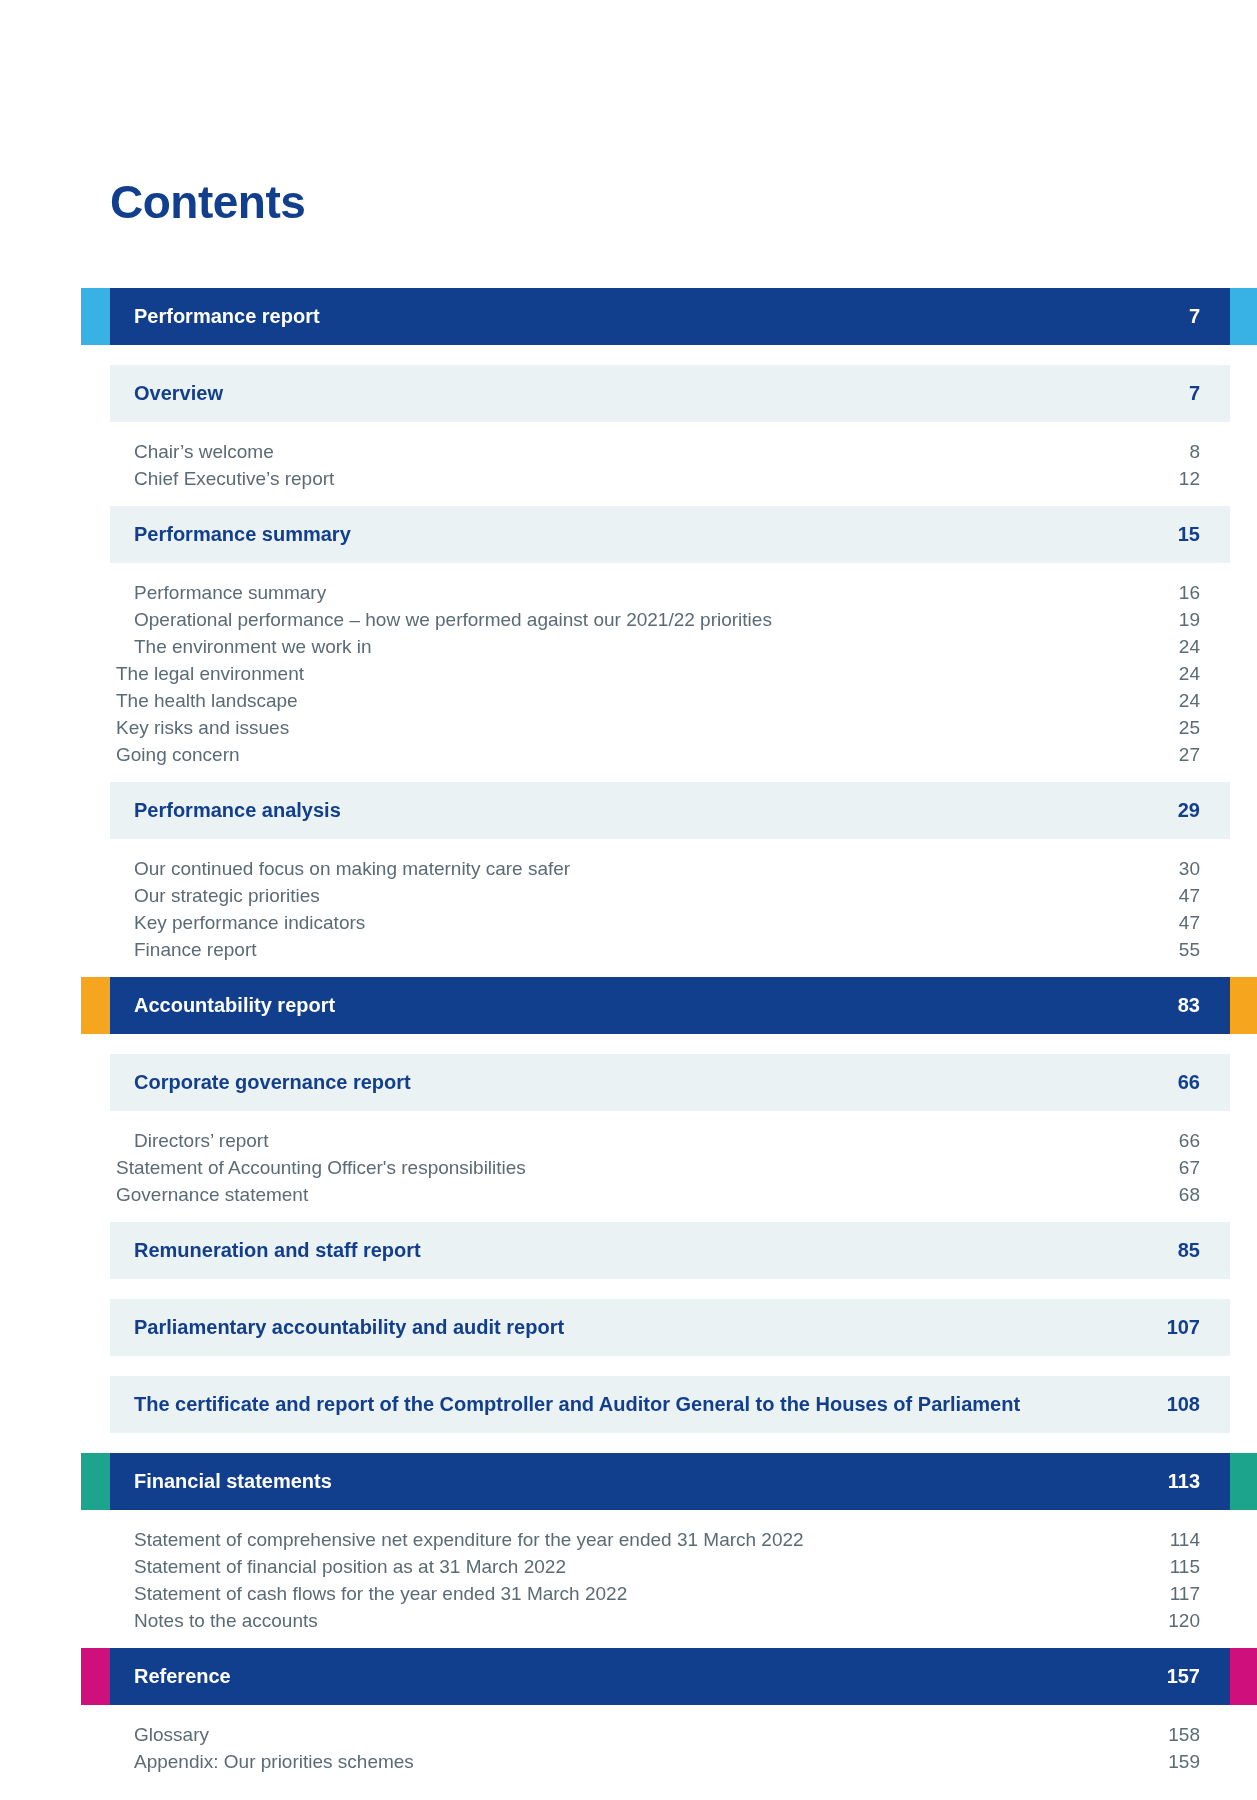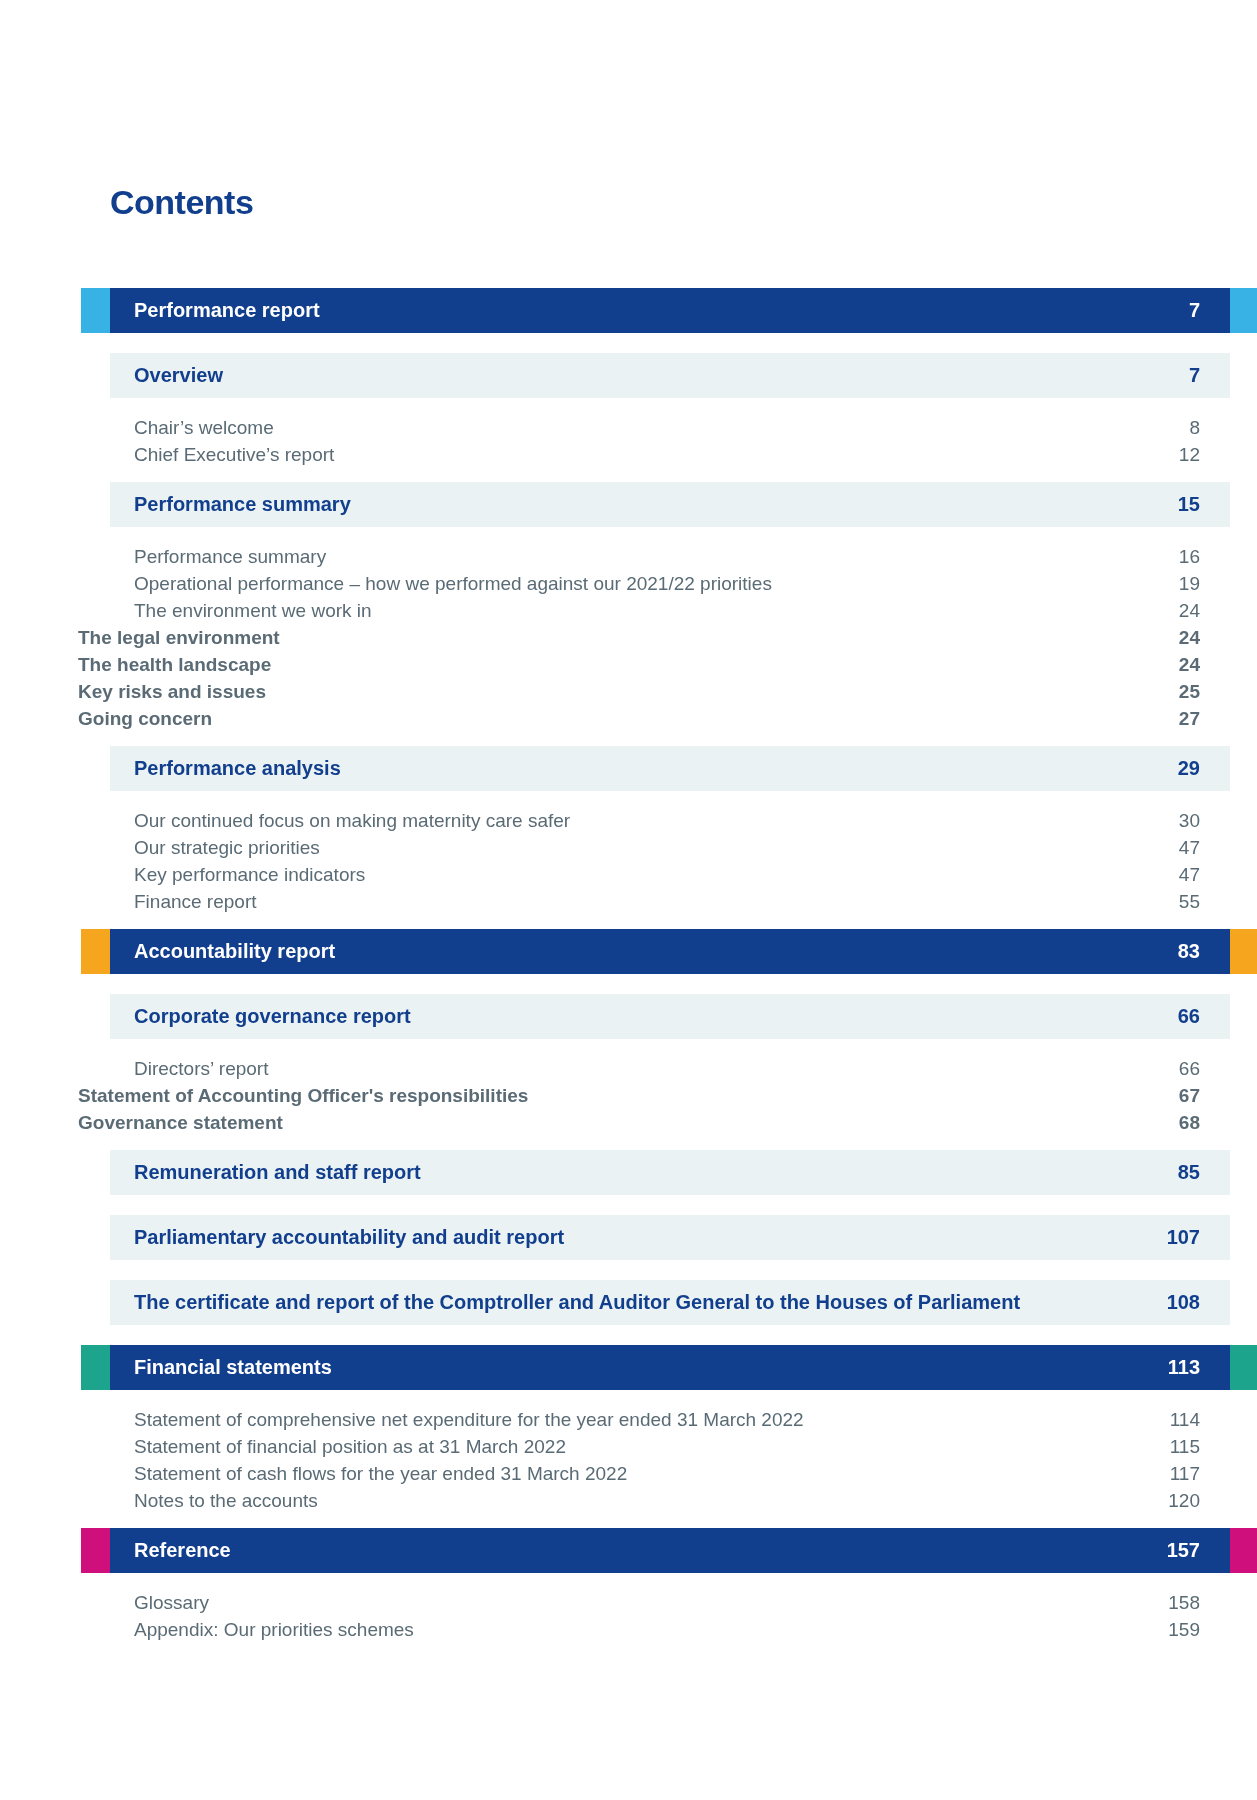--- a/index.html
+++ b/index.html
@@ -6,29 +6,29 @@
   body{
     width:1257px;height:1800px;
     background:#ffffff;
     overflow:hidden;
     position:relative;
     font-family:"Liberation Sans","DejaVu Sans",sans-serif;
   }
   .content{padding-top:176px;}
   .page-title{
     margin:0 0 60px 110px;
-    font-size:34px;line-height:52px;font-weight:bold;
+    font-size:46px;line-height:52px;font-weight:bold;
     color:var(--dark_blue,#123f8d);
     letter-spacing:-0.5px;
   }
   
   .bar-row{
     margin-left:81px;
     width:1176px;
-    height:45px;
+    height:57px;
     display:flex;
     align-items:stretch;
   }
   .bar-row + .bar-row{margin-top:20px;}
   .accent{width:29px;flex:0 0 29px;}
   .accent.right{width:27px;flex:0 0 27px;}
   .accent.ghost{background:transparent;}
   .accent.cyan{background:var(--cyan,#38b1e4);}
   .accent.orange{background:var(--orange,#f6a51f);}
   .accent.teal{background:var(--teal,#1ca48d);}
@@ -45,21 +45,21 @@
   .bar-page{margin-left:16px;white-space:nowrap;}
   
   .entries{margin:16px 0 14px 0;}
   .entry{
     display:flex;align-items:baseline;justify-content:space-between;
     padding-left:134px;padding-right:57px;
     font-size:19px;line-height:27px;
     color:var(--entry_text,#5a6b75);
     gap:28px;
   }
-  .entry.indent{padding-left:78px;font-weight:bold;}
+  .entry.indent{padding-left:116px;}
   .entry-label{flex:1 1 auto;}
   .entry-page{margin-left:16px;white-space:nowrap;}
 </style>
 </head>
 <body>
 
 <div class="content">
 
   <h1 class="page-title">Contents</h1>
 

